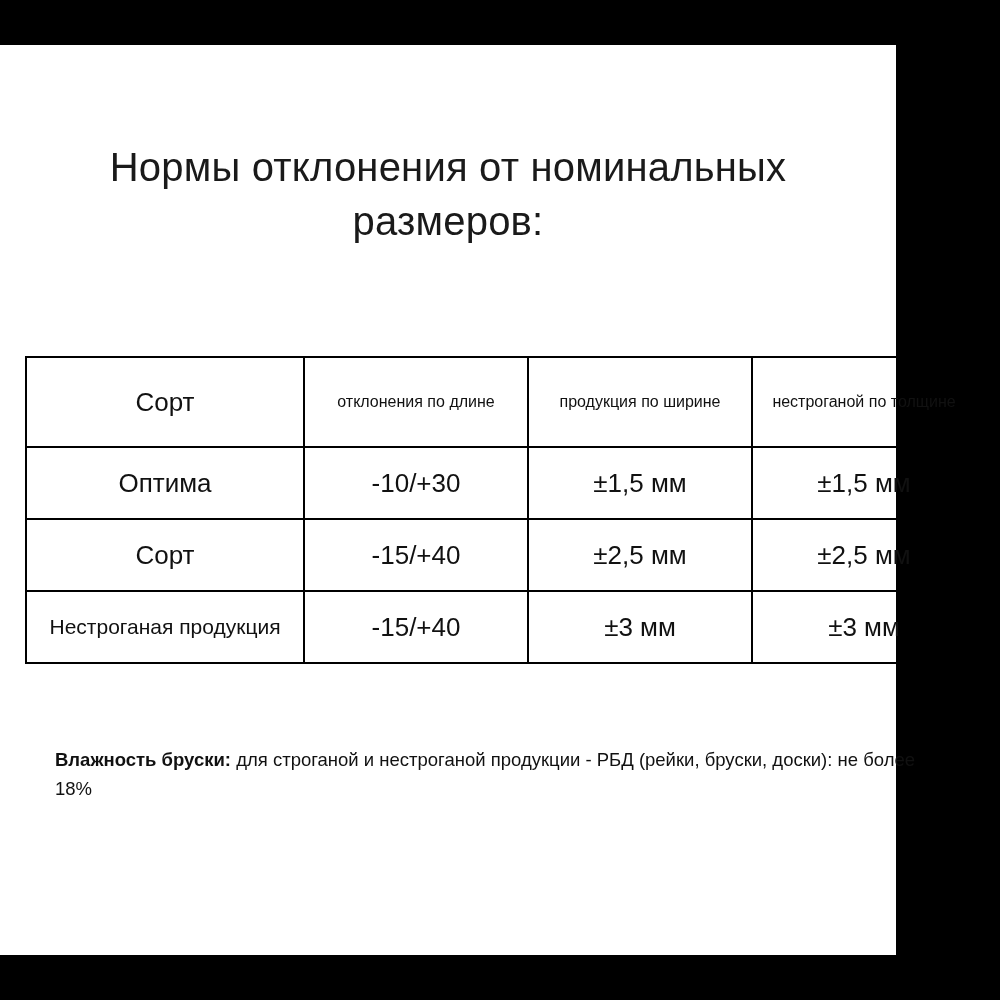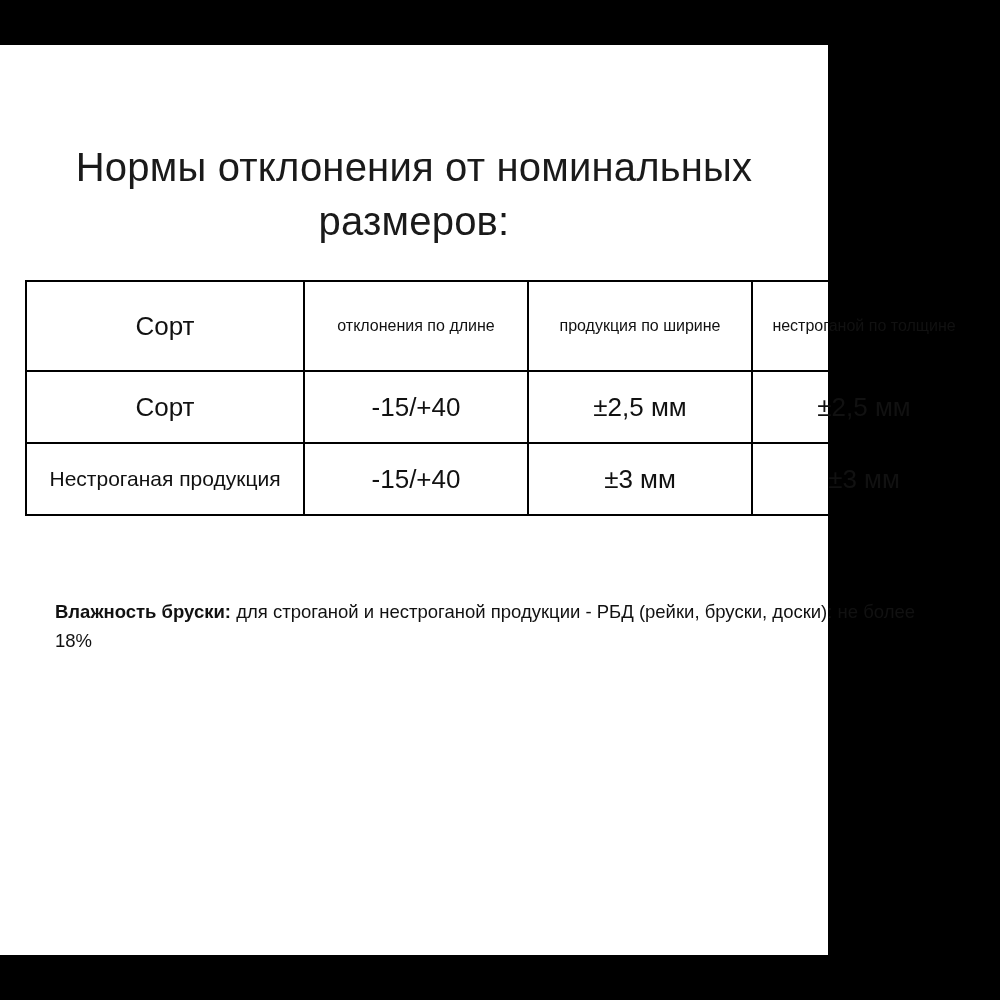--- a/index.html
+++ b/index.html
@@ -10,37 +10,37 @@
   body {
     width: 1000px;
     height: 1000px;
     font-family: "Liberation Sans", sans-serif;
     overflow: hidden;
   }
   .page {
     position: absolute;
     left: 0;
     top: 45px;
-    width: 828px;
+    width: 896px;
     height: 910px;
     background: #ffffff;
     box-sizing: border-box;
   }
   .title {
     margin: 0;
     padding: 95px 60px 0 60px;
     text-align: center;
     font-size: 40px;
     font-weight: normal;
     line-height: 1.35;
     color: #1a1a1a;
     letter-spacing: 0.2px;
   }
   .table-wrap {
-    margin: 32px 25px 0 25px;
+    margin: 108px 25px 0 25px;
   }
   table.norms {
     width: 950px;
     border-collapse: collapse;
     table-layout: fixed;
     color: #111111;
   }
   table.norms td, table.norms th {
     border: 2px solid #000000;
     text-align: center;
@@ -100,20 +100,26 @@
       </colgroup>
       <thead>
         <tr>
           <td class="sort-head">Сорт</td>
           <td>отклонения по длине</td>
           <td>продукция по ширине</td>
           <td>нестроганой по толщине</td>
         </tr>
       </thead>
       <tbody>
+        <tr class="row-1">
+          <td class="first">Оптима</td>
+          <td>-10/+30</td>
+          <td>±1,5 мм</td>
+          <td>±1,5 мм</td>
+        </tr>
         <tr class="row-2">
           <td class="first">Сорт</td>
           <td>-15/+40</td>
           <td>±2,5 мм</td>
           <td>±2,5 мм</td>
         </tr>
         <tr class="row-3">
           <td class="first">Нестроганая продукция</td>
           <td>-15/+40</td>
           <td>±3 мм</td>

